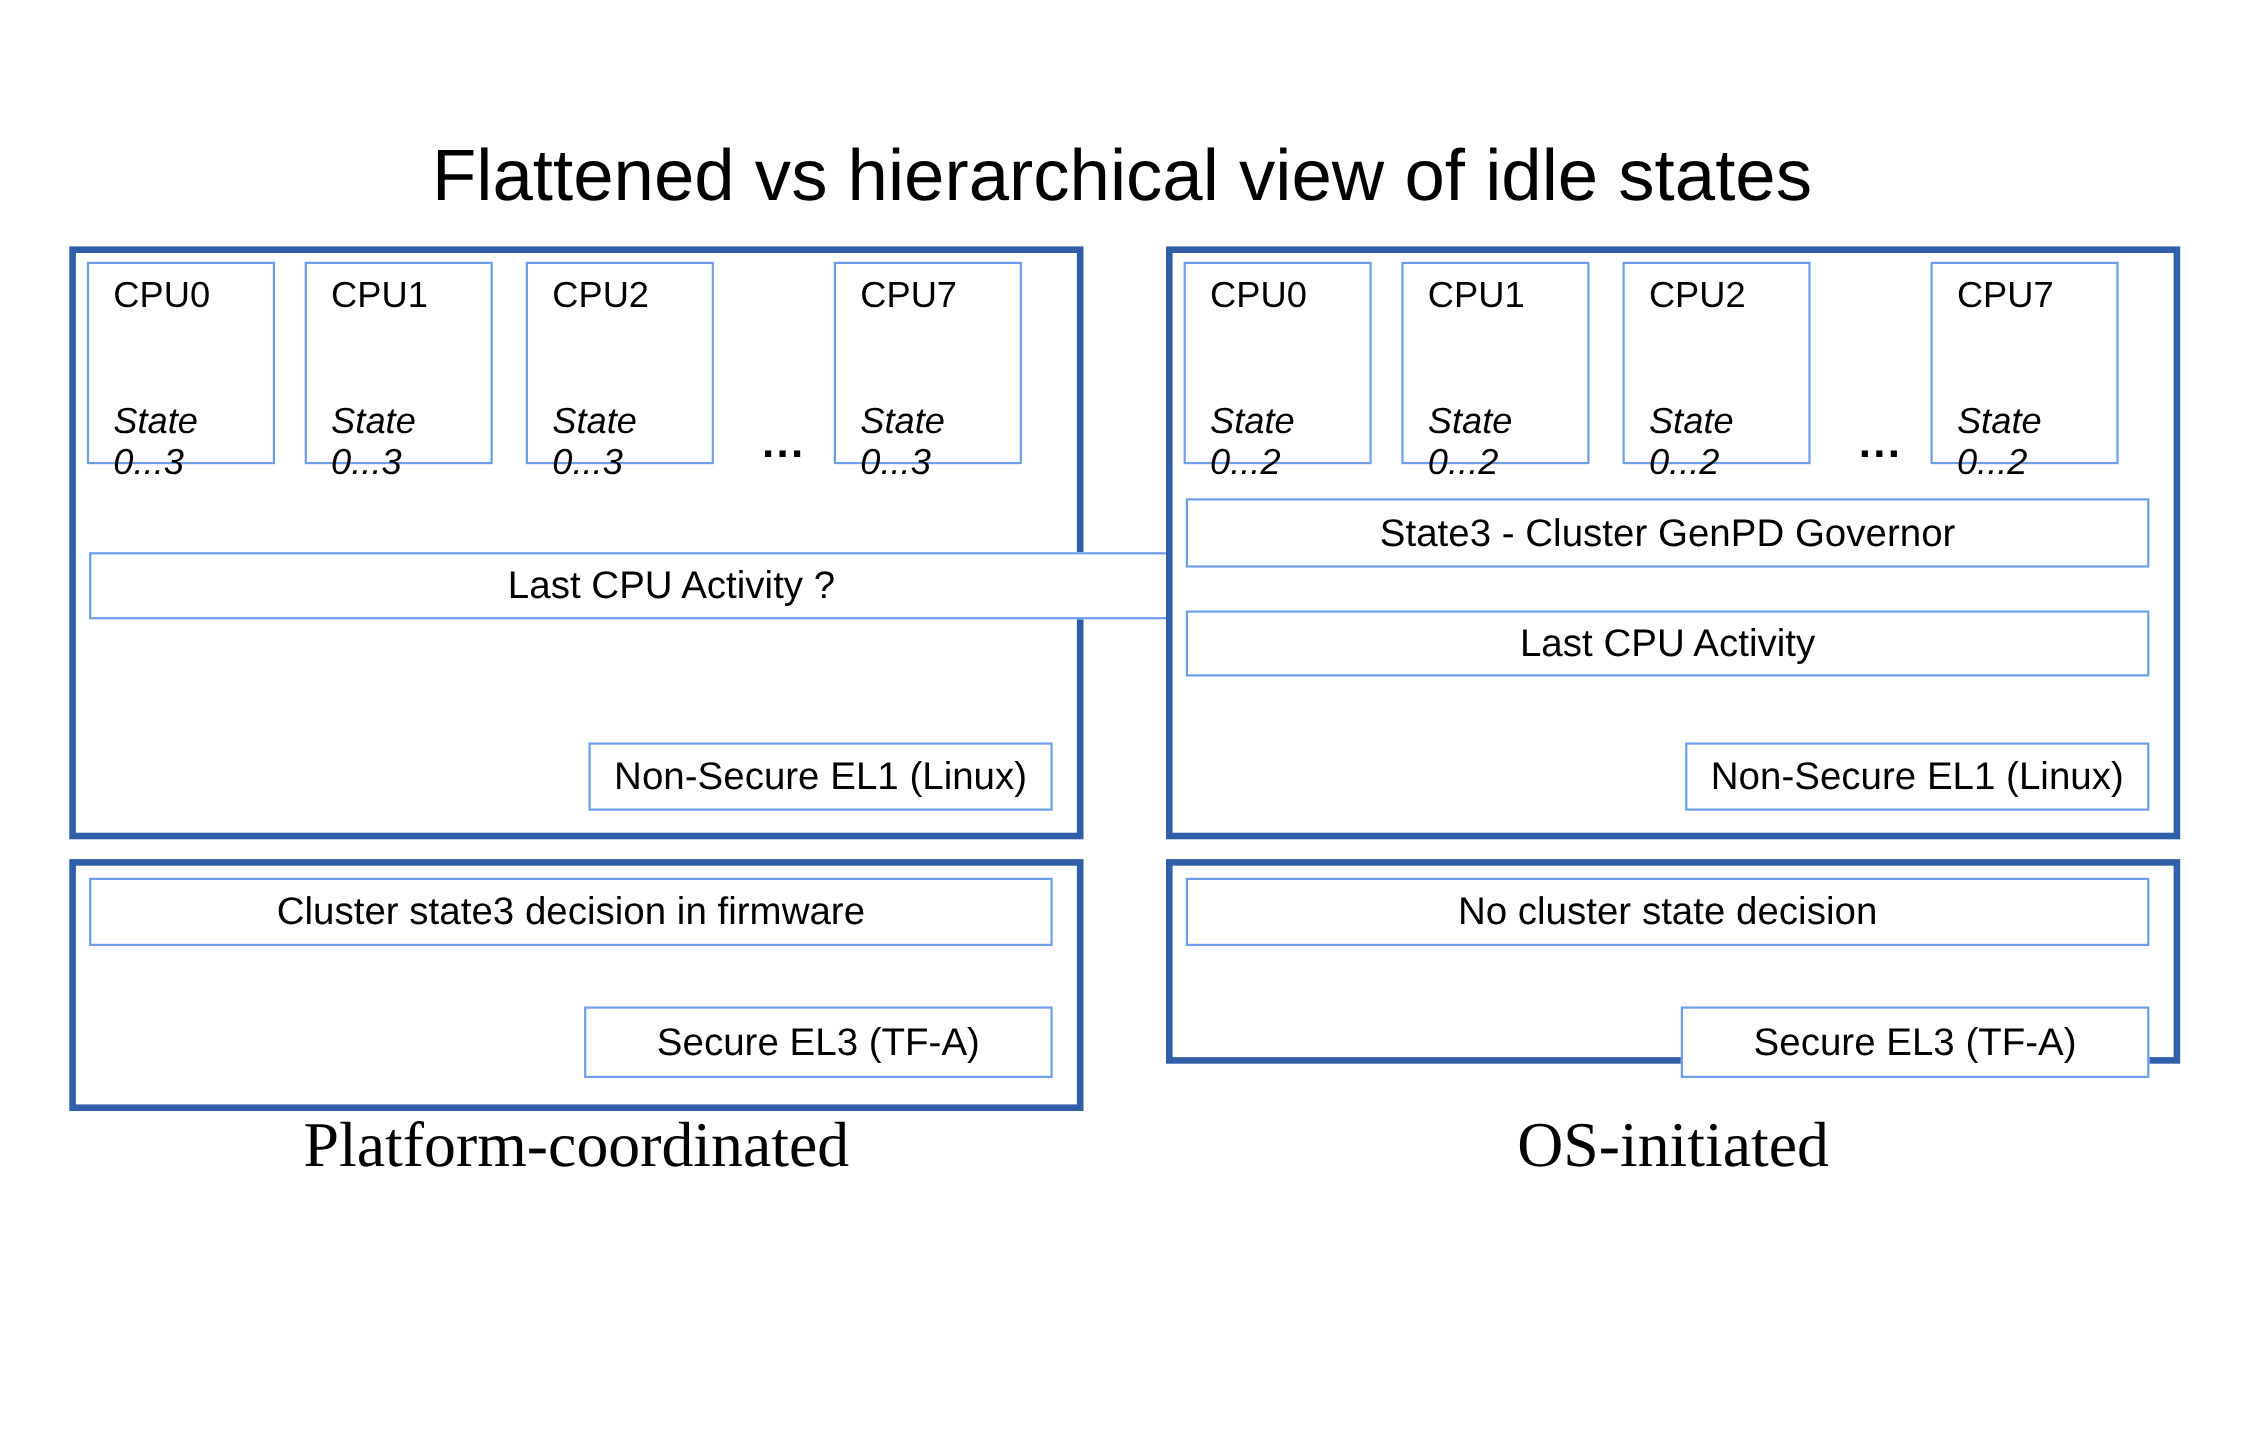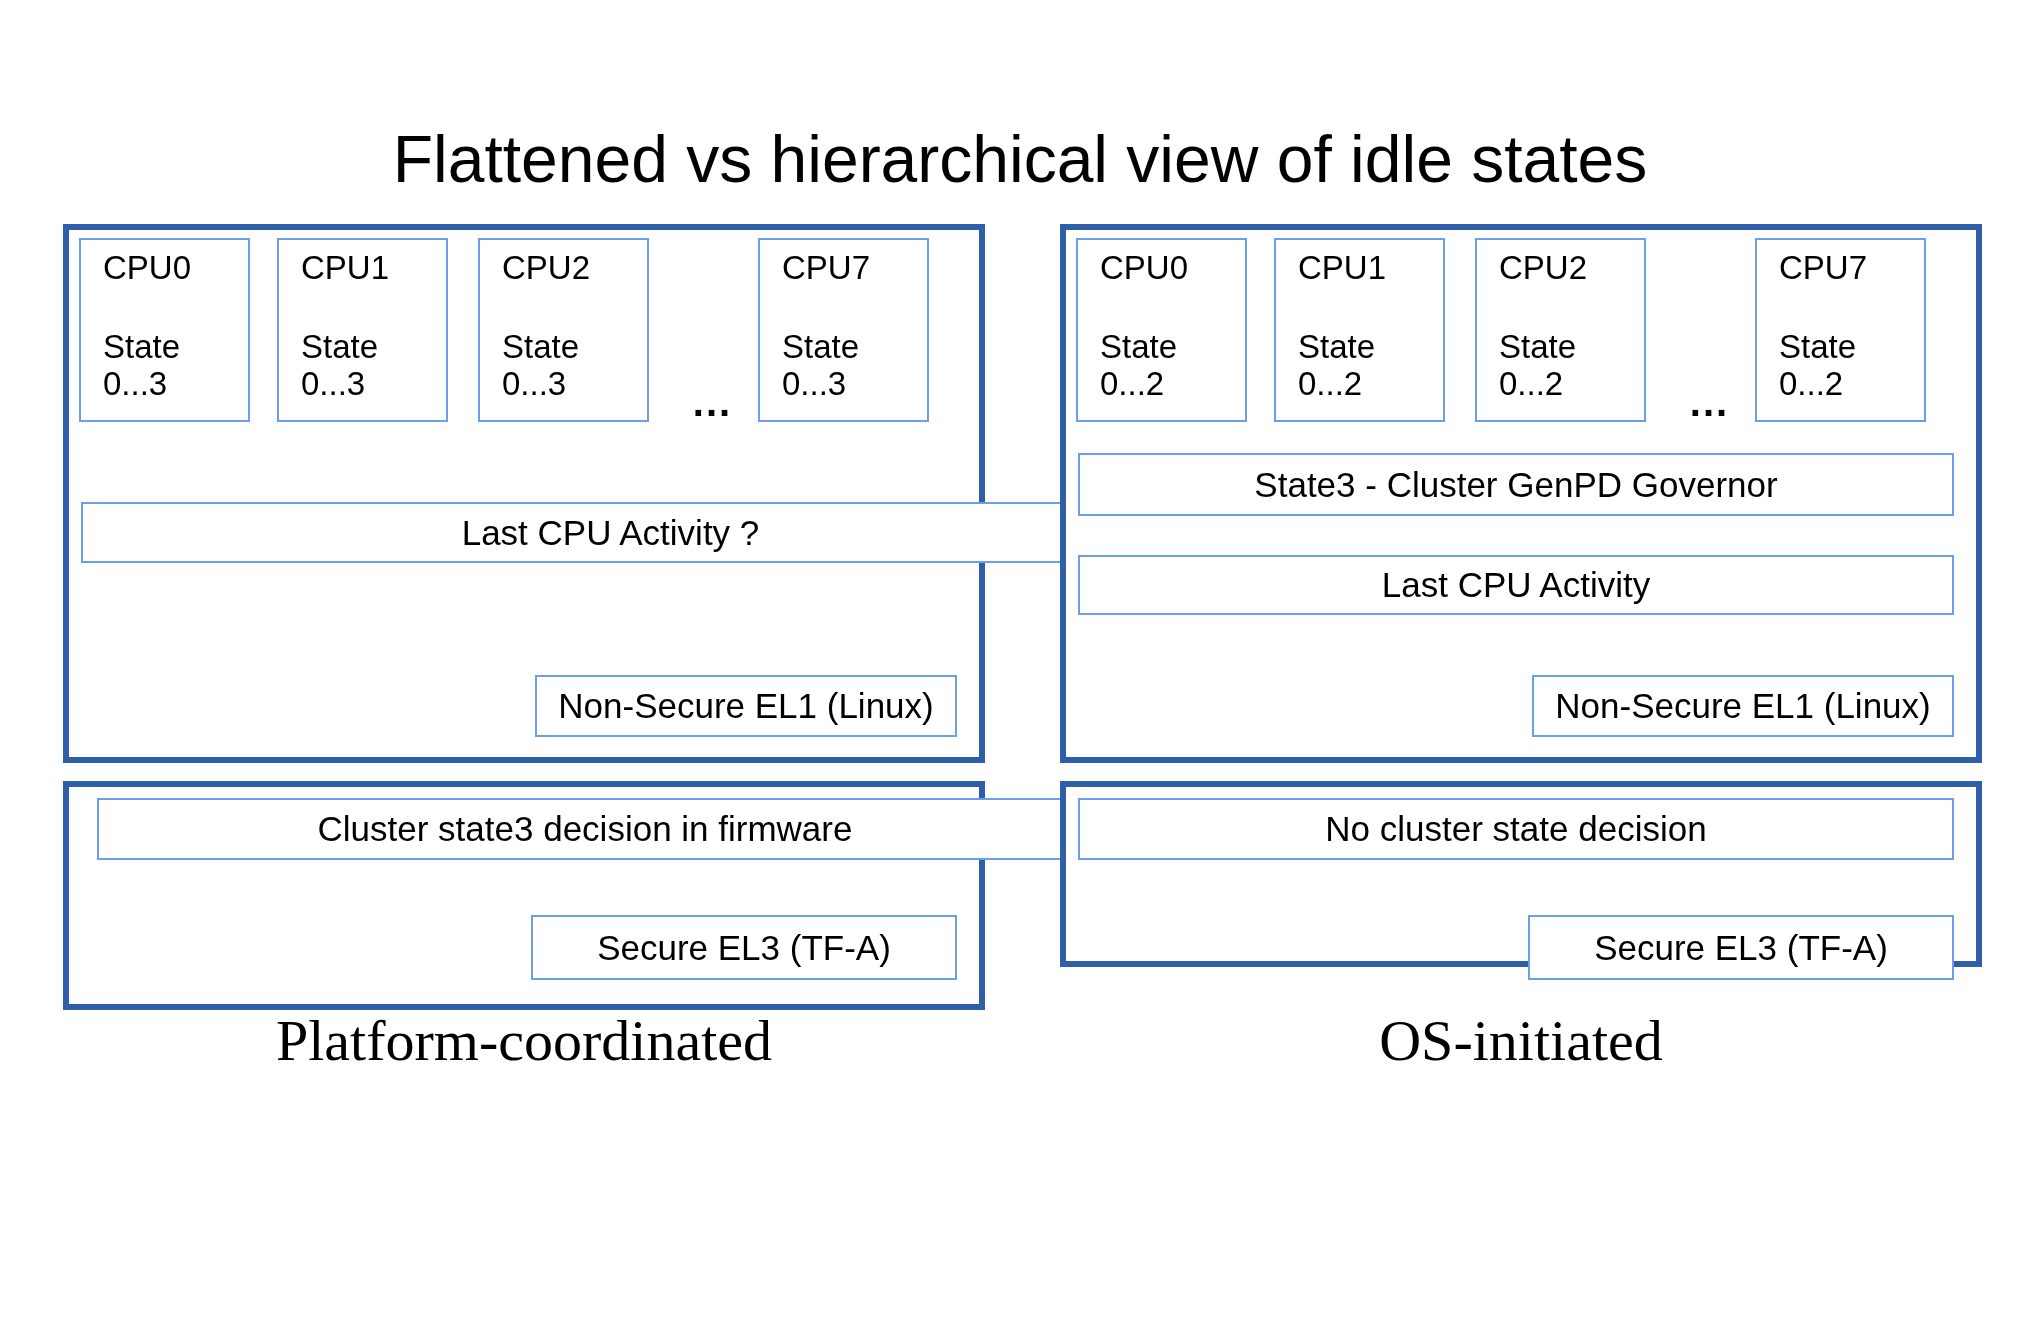--- a/index.html
+++ b/index.html
@@ -9,21 +9,21 @@
     --bg:#FFFFFF;
   }
   *{box-sizing:border-box;margin:0;padding:0;}
   html,body{width:2040px;height:1320px;overflow:hidden;}
   body{background:var(--bg);font-family:"Liberation Sans",sans-serif;color:var(--text);}
   .canvas{position:relative;width:2040px;height:1320px;background:var(--bg);}
   .title{position:absolute;top:120px;left:0;width:2040px;text-align:center;font-size:66px;line-height:1.2;}
   .panel{position:absolute;border:6px solid var(--panel-border);background:var(--bg);}
   .cpu-box{position:absolute;top:8px;width:171px;height:184px;border:2px solid var(--box-border);
            padding:8px 0 0 22px;font-size:33px;line-height:40px;}
-  .cpu-state{margin-top:40px;line-height:37px;}
+  .cpu-state{margin-top:76px;line-height:37px;font-style:italic;}
   .ellipsis{position:absolute;top:144px;left:598px;width:91px;height:48px;
             display:flex;align-items:flex-end;justify-content:center;
             font-size:40px;font-weight:bold;letter-spacing:2px;line-height:40px;}
   .wide-box{position:absolute;border:2px solid var(--box-border);
             display:flex;align-items:center;justify-content:center;
             font-size:35px;text-align:center;background:var(--bg);}
   .side-label{position:absolute;top:1006px;width:922px;text-align:center;font-size:58px;line-height:1.2;font-family:Liberation Serif, serif;}
 </style>
 </head>
 <body>
@@ -60,21 +60,21 @@
       <div class="cpu-state">
         <div>State</div>
         <div>0...3</div>
       </div>
     </div>
     <div class="wide-box" style="left:12px;top:272px;width:1059px;height:61px;">Last CPU Activity ?</div>
     <div class="wide-box" style="left:466px;top:445px;width:422px;height:62px;">Non-Secure EL1 (Linux)</div>
   </div>
 
   <div class="panel" style="left:63px;top:781px;width:922px;height:229px;">
-    <div class="wide-box" style="left:12px;top:11px;width:976px;height:62px;margin-left:16px;">Cluster state3 decision in firmware</div>
+    <div class="wide-box" style="left:12px;top:11px;width:876px;height:62px;">Cluster state3 decision in firmware</div>
     <div class="wide-box" style="left:462px;top:128px;width:426px;height:65px;">Secure EL3 (TF-A)</div>
   </div>
 
   <div class="side-label" style="left:63px;">Platform-coordinated</div>
 
   <div class="panel" style="left:1060px;top:224px;width:922px;height:539px;">
     <div class="cpu-box" style="left:10px;">
       <div>CPU0</div>
       <div class="cpu-state">
         <div>State</div>

